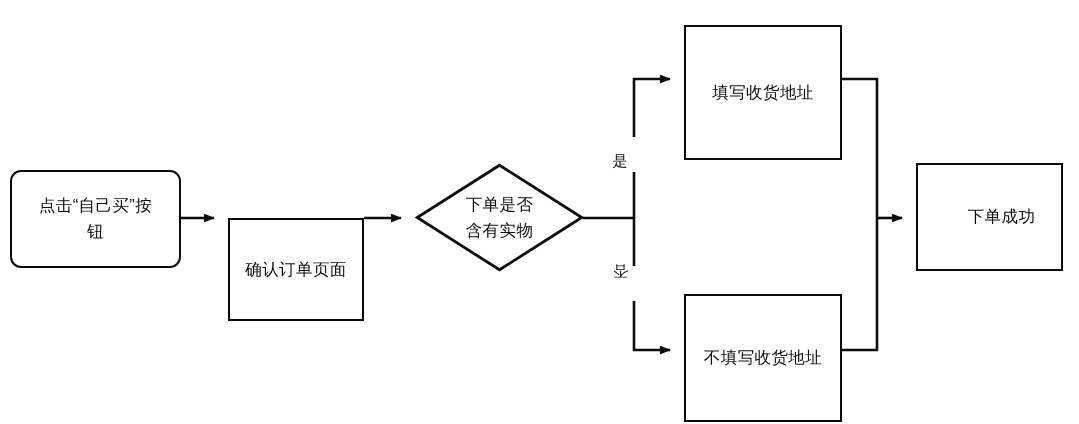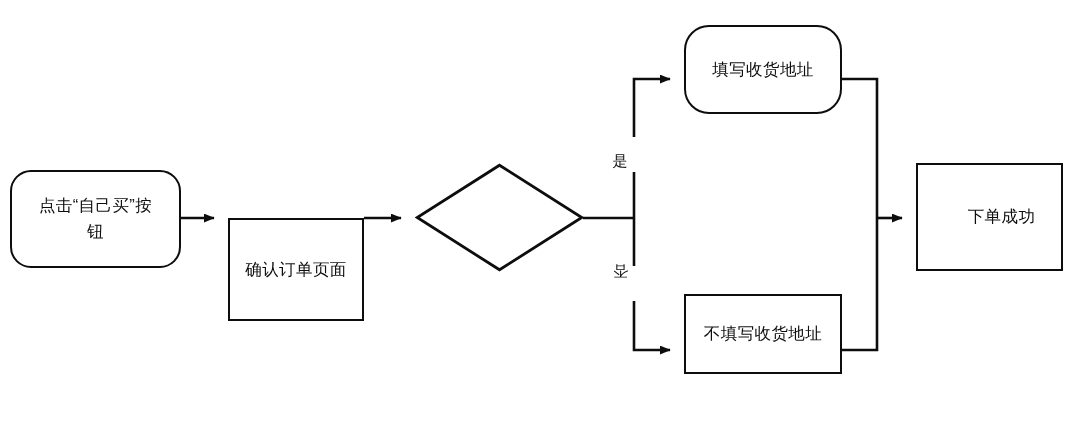--- a/index.html
+++ b/index.html
@@ -20,21 +20,21 @@
     display:flex;
     align-items:center;
     justify-content:center;
     text-align:center;
     color:#0d0d0d;
     font-size:16.5px;
     line-height:1.55;
     letter-spacing:0.4px;
     z-index:2;
   }
-  .node.rounded{border-radius:21px;}
+  .node.rounded{border-radius:11px;}
   .node .lbl{display:block;padding:0 9px;white-space:pre-line;}
 
   .diamond{
     position:absolute;
     z-index:2;
     display:flex;
     align-items:center;
     justify-content:center;
   }
   .diamond .lbl{
@@ -102,35 +102,37 @@
   </div>
 
   <div class="node" style="left:228px;top:170px;width:136px;height:103px;margin-top:48px;">
     <span class="lbl">确认订单页面</span>
   </div>
 
   <div class="diamond" style="left:415px;top:163px;width:169px;height:109px;">
     <svg viewBox="0 0 169 109" width="169" height="109" style="position:absolute;left:0;top:0;" xmlns="http://www.w3.org/2000/svg">
       <polygon points="84.5,2.2 166.8,54.5 84.5,106.8 2.2,54.5" fill="#ffffff" stroke="#0d0d0d" stroke-width="2.8" stroke-linejoin="miter"></polygon>
     </svg>
+    <span class="lbl">下单是否
+含有实物</span>
   </div>
 
   <div class="edge-label" style="left:612px;top:140px;">
     <span>是</span>
   </div>
 
   <div class="edge-label flip" style="left:612px;top:288px;">
     <span>否</span>
   </div>
 
-  <div class="node" style="left:684px;top:25px;width:158px;height:89px;border-radius:25px;">
+  <div class="node" style="left:684px;top:25px;width:158px;height:135px;">
     <span class="lbl">填写收货地址</span>
   </div>
 
-  <div class="node" style="left:684px;top:294px;width:158px;height:80px;align-items:center;">
+  <div class="node" style="left:684px;top:294px;width:158px;height:128px;align-items:center;">
     <span class="lbl">不填写收货地址</span>
   </div>
 
   <div class="node" style="left:916px;top:163px;width:147px;height:108px;padding-left:24px;">
     <span class="lbl">下单成功</span>
   </div>
 
 </div>
 
 </body></html>

